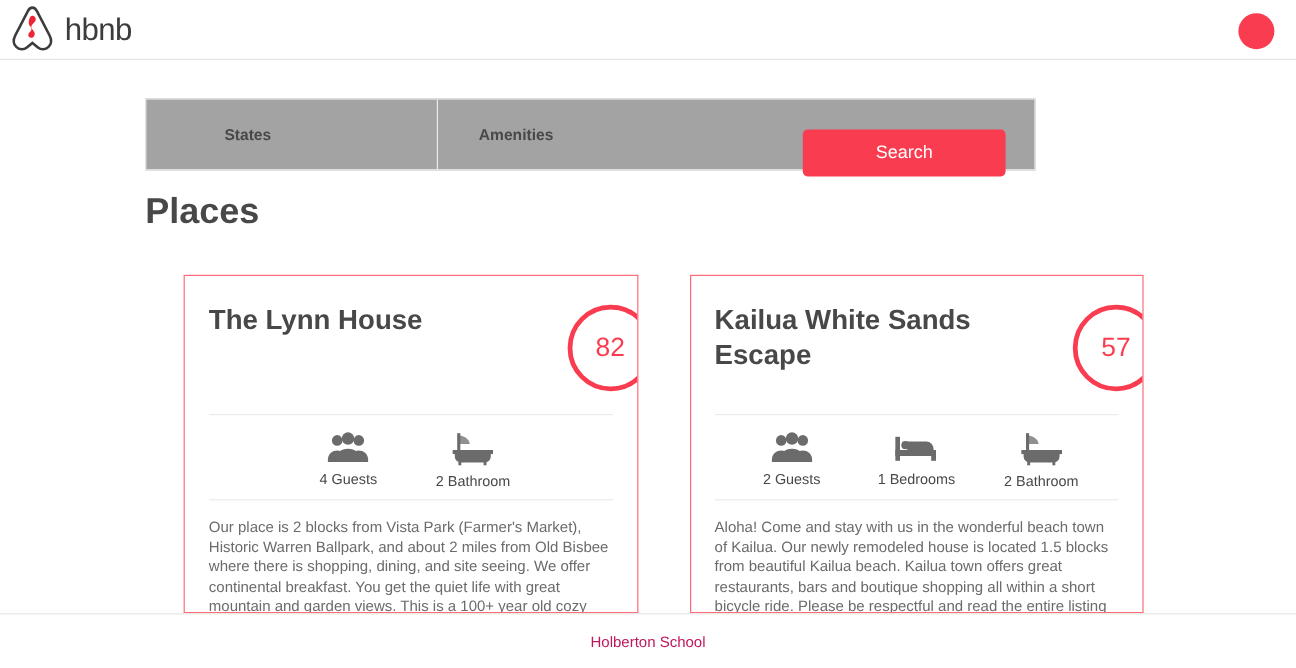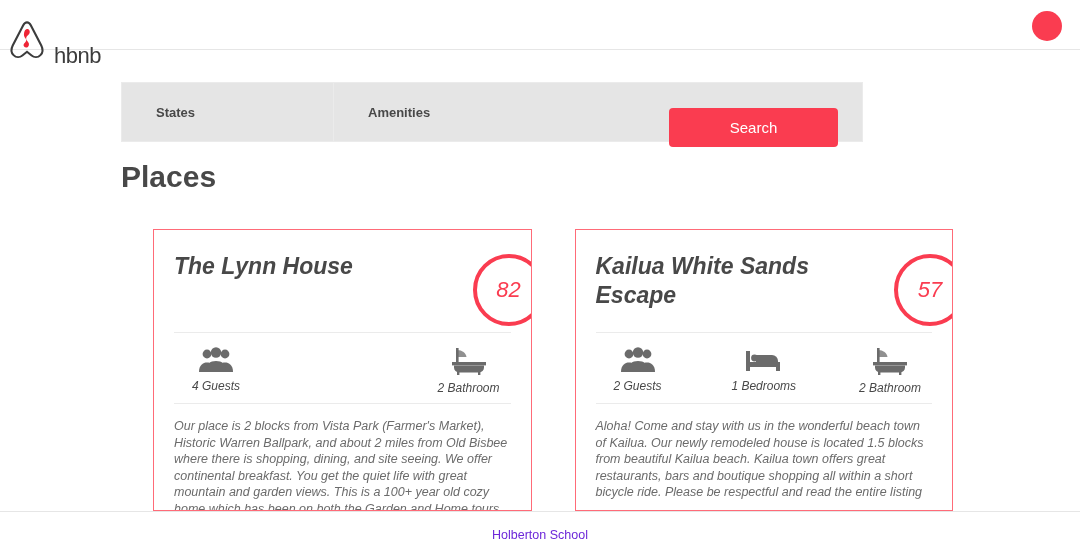--- a/index.html
+++ b/index.html
@@ -18,36 +18,36 @@
     width: 1080px; height: 50px;
     background: #ffffff;
     border-bottom: 1px solid #e6e6e6;
   }
   .logo-wrap {
     position: absolute; left: 6px; top: 3px;
     display: flex; align-items: center; gap: 6px;
   }
   .logo-mark { width: 42px; height: 42px; display:block; }
   .logo-text {
-    font-size: 22px; font-weight: 400; color: #3c3c3c;
-    letter-spacing: -0.5px; line-height: 42px; margin-top: 32px;
+    font-size: 26px; font-weight: 400; color: #3c3c3c;
+    letter-spacing: -0.5px; line-height: 42px;
   }
   .avatar-circle {
     position: absolute; right: 18px; top: 11px;
     width: 30px; height: 30px; border-radius: 50%;
     background: #FA3C50;
   }
 
   
   .filters {
     position: absolute; left: 121px; top: 82px;
     width: 742px; height: 60px;
-    background: #e5e5e5;
+    background: #a3a3a3;
     border: 1px solid #ebebeb;
-    display: flex; align-items: stretch;
+    display: flex; align-items: stretch; padding-left: 31px;
   }
   .filter-cell {
     display: flex; align-items: center;
     padding-left: 34px;
     font-size: 13px; font-weight: bold; color: #484848;
   }
   .filter-states { width: 212px; border-right: 1px solid #ebebeb; }
   .filter-amenities { flex: 1; }
   .search-btn {
     position: absolute; right: 24px; top: 25px;
@@ -70,44 +70,43 @@
     width: 800px;
     display: flex; gap: 43px;
   }
   .place-card {
     width: 404px; height: 282px;
     border: 1px solid #FF6B78;
     background: #ffffff;
     padding: 22px 20px 0 20px;
     position: relative;
     overflow: hidden;
-    font-style: italic;
   }
   .card-head {
     display: flex; align-items: flex-start;
     justify-content: space-between;
     min-height: 72px;
   }
   .place-name {
     font-size: 23px; font-weight: bold; color: #484848;
     margin: 0; line-height: 1.25; max-width: 245px;
   }
   .price-circle {
     width: 72px; height: 72px; flex: 0 0 72px;
     border: 4px solid #FA3C50; border-radius: 50%;
     color: #FA3C50; font-size: 22px;
     display: flex; align-items: center; justify-content: center;
     margin-right: -34px; margin-top: 2px;
   }
   .info-row {
-    display: flex; justify-content: space-between; gap: 39px;
+    display: flex; justify-content: center; gap: 20px;
     border-top: 1px solid #ebebeb;
     border-bottom: 1px solid #ebebeb;
     padding: 14px 0 8px 0;
-    margin-top: 6px;
+    margin-top: 19px;
   }
   .info-item {
     display: flex; flex-direction: column; align-items: center;
     width: 84px;
   }
   .info-item svg { fill: #6b6b6b; display:block; }
   .info-label {
     font-size: 12px; color: #484848; margin-top: 6px;
     white-space: nowrap;
   }
@@ -117,21 +116,21 @@
   }
 
   
   .footer {
     position: absolute; left: 0; bottom: 0;
     width: 1080px; height: 46px;
     background: #ffffff;
     border-top: 1px solid #e6e6e6;
     display: flex; align-items: center; justify-content: center;
   }
-  .footer-text { font-size: 12.5px; color: #6d28d9; }
+  .footer-text { font-size: 12.5px; color: #be185d; }
 </style>
 </head>
 <body>
 
 <div class="page">
 
   <div class="header">
     <div class="logo-wrap">
       <svg class="logo-mark" viewBox="0 0 100 100">
         <path d="M50 8 C54 8 57 11 59 15 L84 63 C88 71 88 80 82 86 C76 92 67 92 61 87 L50 78 L39 87 C33 92 24 92 18 86 C12 80 12 71 16 63 L41 15 C43 11 46 8 50 8 Z" fill="none" stroke="#3c3c3c" stroke-width="5"></path>

